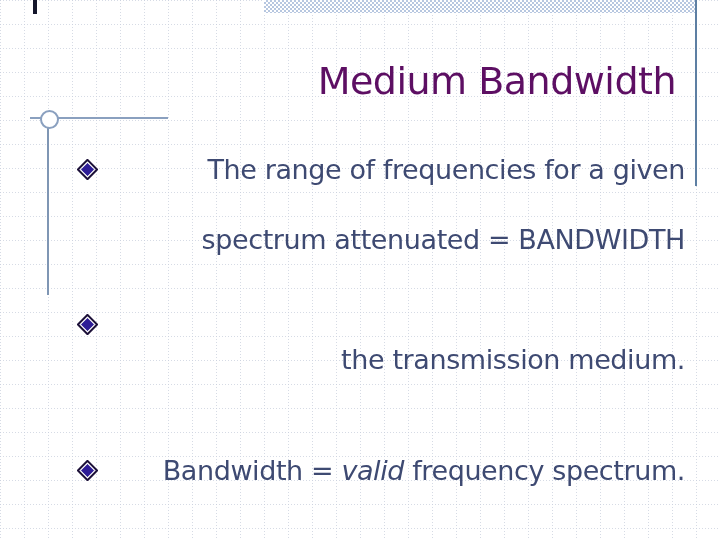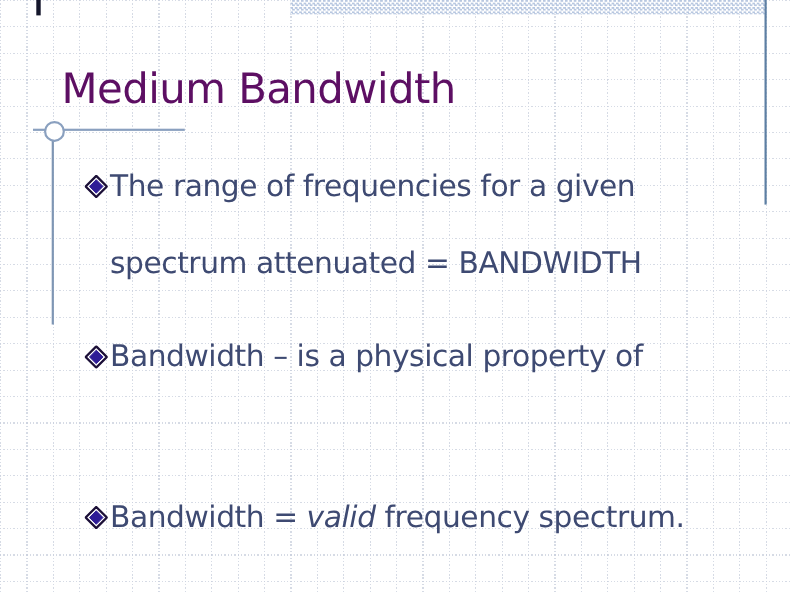--- a/index.html
+++ b/index.html
@@ -1,21 +1,21 @@
 <!DOCTYPE html>
 <html><head>
 <meta charset="utf-8">
 <style>
   html,body{margin:0;padding:0;}
   body{
     width:720px;height:540px;position:relative;overflow:hidden;
     background:#ffffff;
     font-family:"DejaVu Sans","Liberation Sans",sans-serif;
   }
-  .slide{position:absolute;inset:0;}
+  .slide{position:absolute;inset:0;text-align:right;}
   
   .grid{position:absolute;inset:0;pointer-events:none;}
   .grid-v{
     background:repeating-linear-gradient(to right,#c9cfdd 0 1px,transparent 1px 24px);
     -webkit-mask-image:repeating-linear-gradient(to bottom,#000 0 1.2px,transparent 1.2px 3px);
     mask-image:repeating-linear-gradient(to bottom,#000 0 1.2px,transparent 1.2px 3px);
     opacity:.75;
   }
   .grid-h{
     background:repeating-linear-gradient(to bottom,#c9cfdd 0 1px,transparent 1px 24px);
@@ -86,21 +86,22 @@
   </div>
 
   <div class="bullet" style="top:314px">
     <span class="diamond">
       <svg width="21" height="21" viewBox="0 0 24 24">
         <path d="M12 1 L23 12 L12 23 L1 12 Z" fill="none" stroke="#1c1038" stroke-width="2.4"></path>
         <path d="M12 5 L19 12 L12 19 L5 12 Z" fill="#2e1c96" stroke="#2e1c96" stroke-width="1"></path>
       </svg>
     </span>
     <div class="btext">
-      <span>Bandwidth – is a physical property of</span><br>
+      <br>
+      <span>the transmission medium.</span>
     </div>
   </div>
 
   <div class="bullet" style="top:460px">
     <span class="diamond">
       <svg width="21" height="21" viewBox="0 0 24 24">
         <path d="M12 1 L23 12 L12 23 L1 12 Z" fill="none" stroke="#1c1038" stroke-width="2.4"></path>
         <path d="M12 5 L19 12 L12 19 L5 12 Z" fill="#2e1c96" stroke="#2e1c96" stroke-width="1"></path>
       </svg>
     </span>

